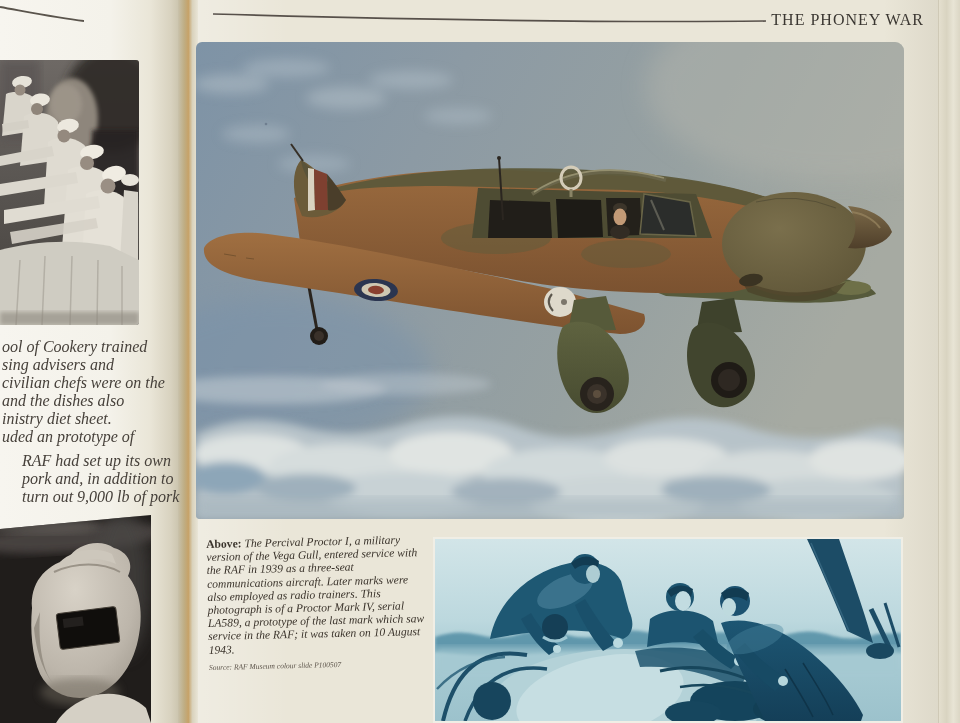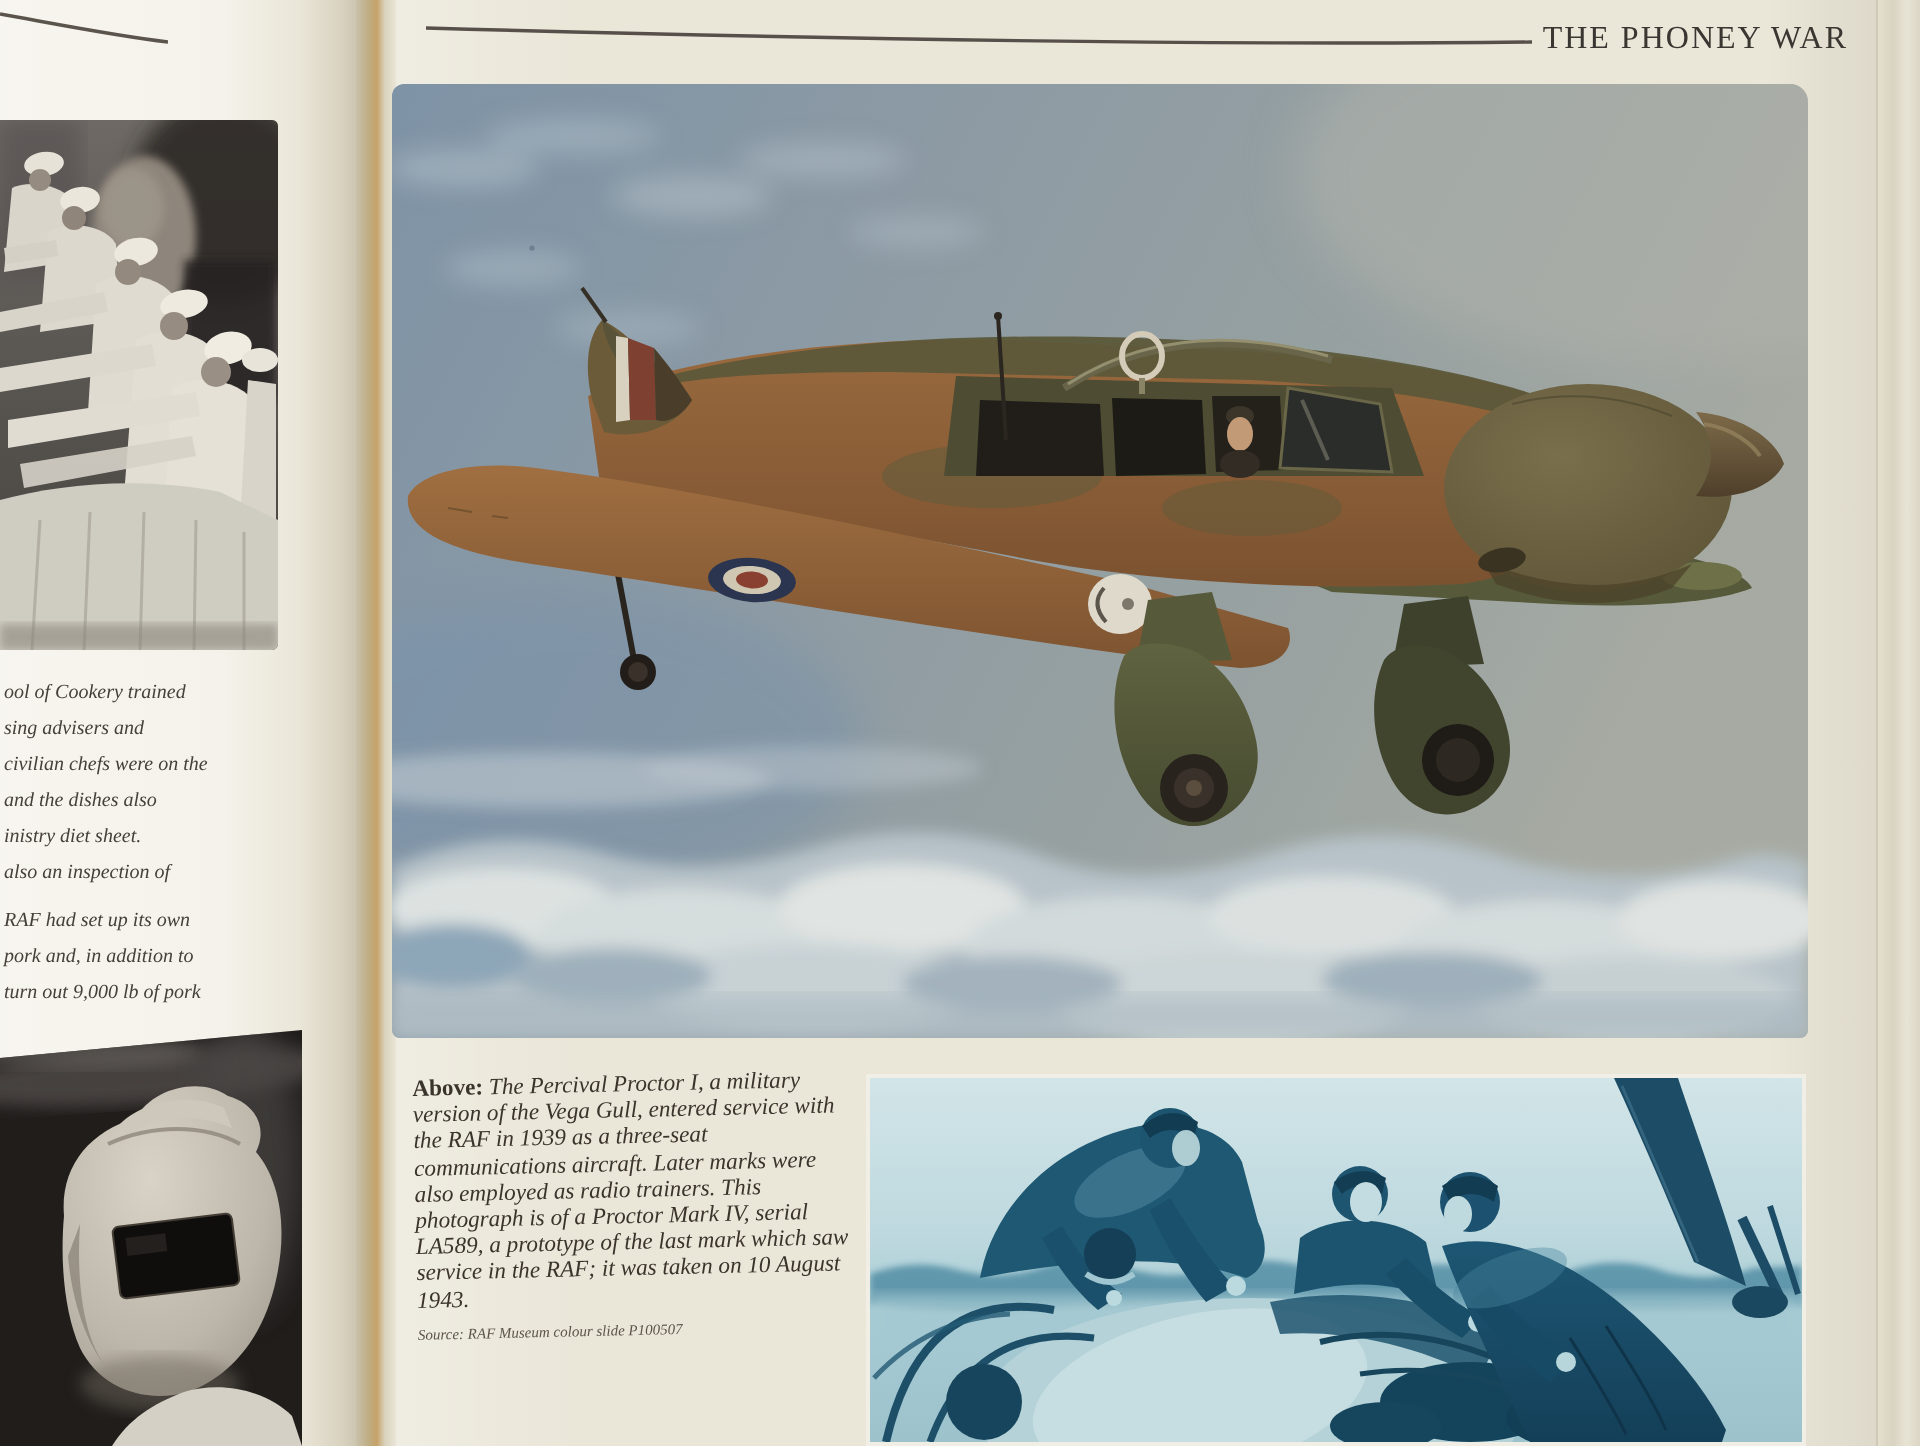--- a/index.html
+++ b/index.html
@@ -22,24 +22,24 @@
   .rule-right{position:absolute;left:213px;top:12px;width:553px;height:14px;}
   .running-head{position:absolute;right:36px;top:11px;font-size:16px;letter-spacing:1px;
     color:#3a3631;white-space:nowrap;}
 
   
   .photo-cooks{position:absolute;left:0;top:60px;width:139px;height:265px;overflow:hidden;border-radius:0 3px 3px 0;}
   .photo-hood{position:absolute;left:0;top:512px;width:151px;height:211px;overflow:hidden;
     clip-path:polygon(0 17px,100% 3px,100% 100%,0 100%);}
 
   
-  .frag{position:absolute;left:2px;color:#46403a;font-style:italic;font-size:10px;
+  .frag{position:absolute;left:2px;color:#46403a;font-style:italic;font-size:16px;
     line-height:18px;white-space:nowrap;}
   .frag-1{top:338px;}
-  .frag-2{top:452px;}
+  .frag-2{top:452px;margin-left:20px;}
 
   
   .photo-main{position:absolute;left:196px;top:42px;width:708px;height:477px;overflow:hidden;
     border-radius:6px 9px 4px 4px;}
 
   
   .caption{position:absolute;left:206px;top:538px;width:234px;transform:rotate(-1.3deg);
     transform-origin:0 0;color:#3b342c;}
   .caption .cap-line{font-style:italic;font-size:11.6px;line-height:13.2px;white-space:nowrap;}
   .cap-label{font-weight:bold;font-style:normal;font-size:11.6px;}
@@ -121,21 +121,21 @@
       <rect x="0" y="252" width="139" height="13" fill="#8b867c" opacity="0.6" filter="url(#b2)"></rect>
     </svg>
   </div>
 
   <div class="frag frag-1">
       <div class="frag-line">ool of Cookery trained</div>
       <div class="frag-line">sing advisers and</div>
       <div class="frag-line">civilian chefs were on the</div>
       <div class="frag-line">and the dishes also</div>
       <div class="frag-line">inistry diet sheet.</div>
-      <div class="frag-line">also an inspection of</div>
+      <div class="frag-line">uded an prototype of</div>
     </div>
   <div class="frag frag-2">
       <div class="frag-line">RAF had set up its own</div>
       <div class="frag-line">pork and, in addition to</div>
       <div class="frag-line">turn out 9,000 lb of pork</div>
     </div>
 
   <div class="photo-hood">
     <svg width="151" height="211" viewBox="0 0 151 211">
       <defs>

